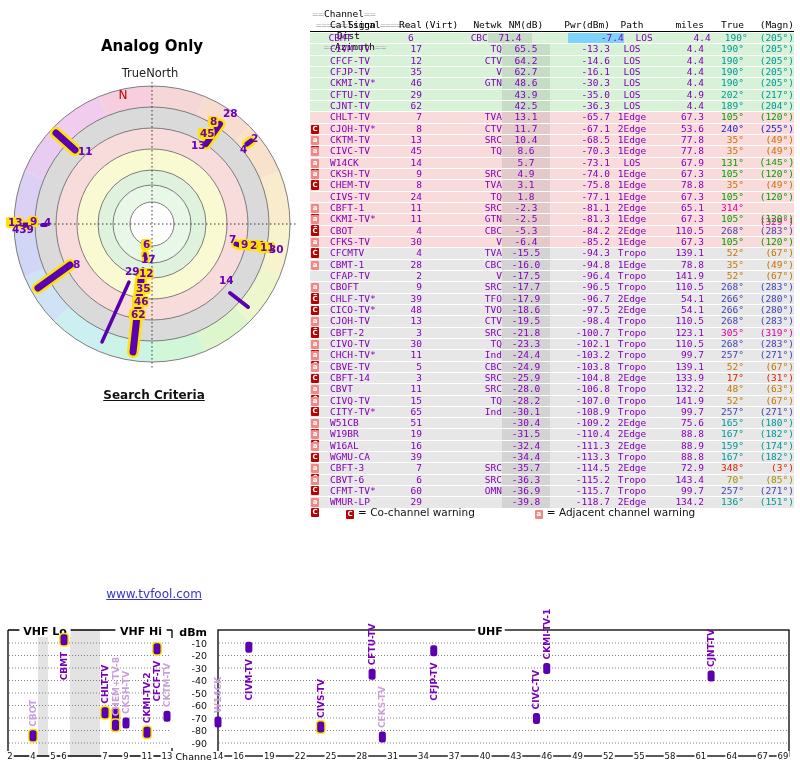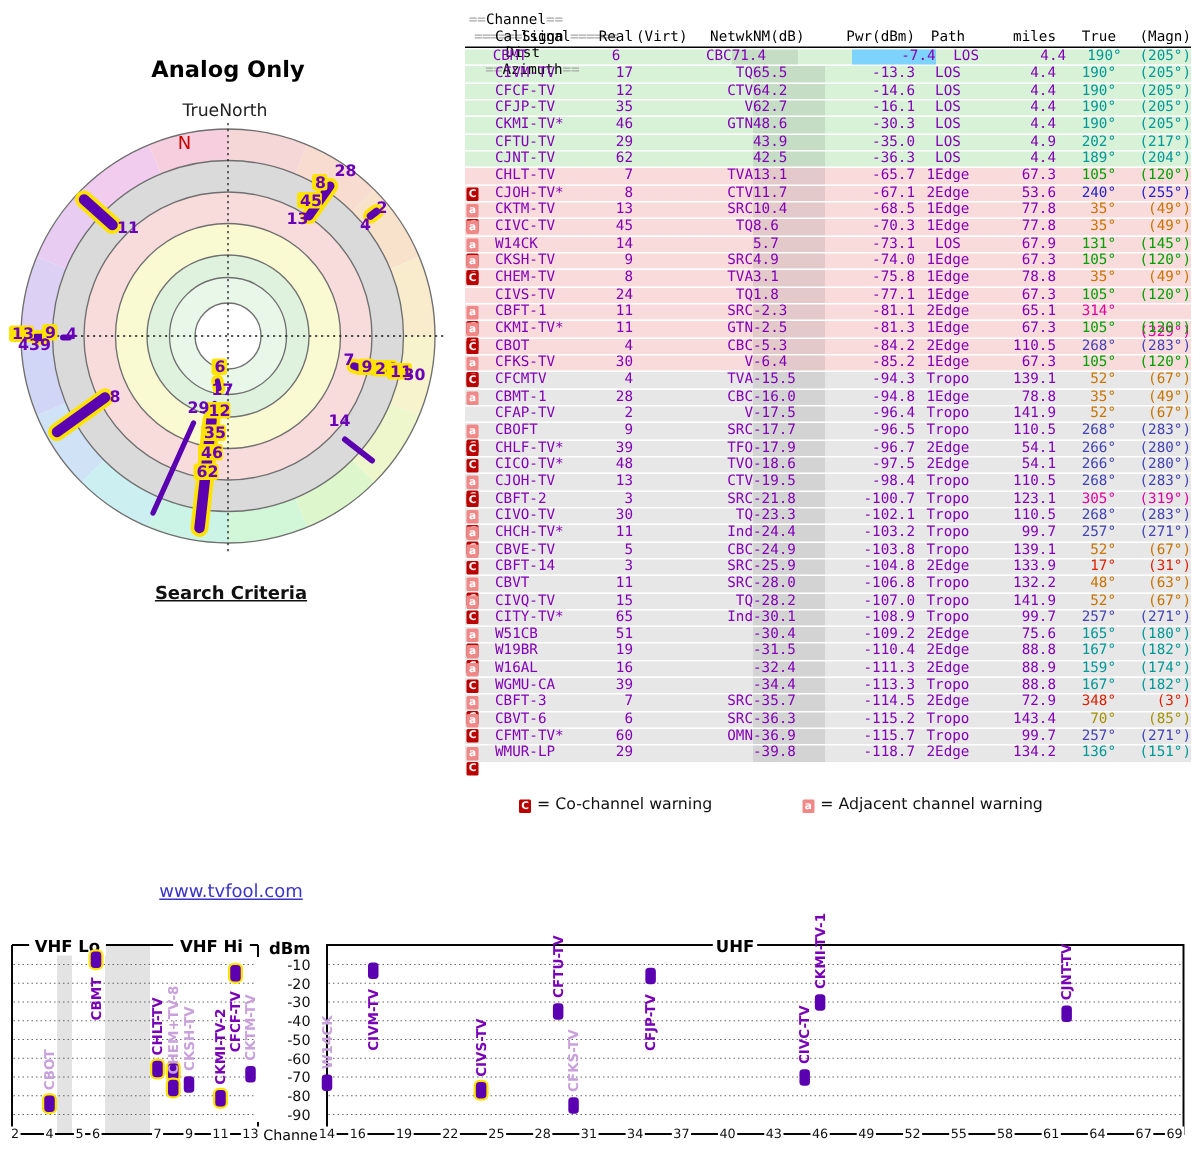--- a/index.html
+++ b/index.html
@@ -10,33 +10,33 @@
   #crit-head{font-weight:bold;text-decoration:underline;font-size:12px;margin-bottom:9px;}
   .crit-line{line-height:14px;}
   #crit-db{margin-top:22px;}
   #site{position:absolute;left:75px;top:587px;width:158px;text-align:center;font-size:12px;color:#3A35C8;text-decoration:underline;cursor:pointer;}
   #tvtable{position:absolute;left:310px;top:8px;width:484px;font-family:"DejaVu Sans Mono",monospace;font-size:9.5px;color:#000;}
   .h1,.h2,.tr{display:flex;white-space:pre;}
   .h1{height:11px;line-height:11px;flex-direction:column;}
   .h2{height:12px;line-height:11px;border-bottom:1px solid #000;font-weight:500;}
   .eq{color:#A9A9A9;}
   .g-cs{width:84px}.g-ch{width:68px;text-align:center}.g-ne{width:40px}.g-sig{width:108px;text-align:center;letter-spacing:-0.4px}.g-pa{width:44px}.g-di{width:50px;text-align:right}.g-az{width:90px;text-align:center}
-  .c-b{width:20px}.c-cs{width:64px}.c-re{width:28px;text-align:right}.c-vi{width:40px;padding-left:2px;box-sizing:border-box}.c-ne{width:40px;text-align:right}.c-nm{width:48px;text-align:left}.c-pw{width:60px;text-align:right}.c-pa{width:44px;text-align:center}.c-di{width:50px;text-align:right}.c-tr{width:40px;text-align:right}.c-mg{width:50px;text-align:right}
+  .c-b{width:20px}.c-cs{width:64px}.c-re{width:28px;text-align:right}.c-vi{width:40px;padding-left:2px;box-sizing:border-box}.c-ne{width:40px;text-align:right}.c-nm{width:48px;text-align:center}.c-pw{width:60px;text-align:right}.c-pa{width:44px;text-align:center}.c-di{width:50px;text-align:right}.c-tr{width:40px;text-align:right}.c-mg{width:50px;text-align:right}
   .tr{height:11.33px;line-height:10px;border-top:1px solid #fff;box-sizing:border-box;color:#8400B8;}
   .tr span{display:block;}
   .g-green{background:#d7f2d7;}
   .g-pink{background:#fadbdb;}
   .g-gray{background:#e7e7e7;}
   .nmcell{background:rgba(90,90,90,0.14);}
   .pwrhl{background:#7dd3fc;margin-left:36px;}
   .bdg{display:inline-block;width:8px;height:9px;line-height:9px;font-size:7px;font-weight:bold;color:#fff;text-align:center;border-radius:1px;margin-left:1px;margin-top:1px;font-family:"DejaVu Sans",sans-serif;}
   .bc{background:#BB0000;}
   .ba{background:#F08888;}
   .c-b{white-space:nowrap;}
-  #legend{position:absolute;left:346px;top:530px;display:flex;gap:60px;font-size:10.5px;color:#111;align-items:center;}
+  #legend{position:absolute;left:346px;top:506px;display:flex;gap:60px;font-size:10.5px;color:#111;align-items:center;}
   #legend .bdg{margin:0 4px 0 0;}
   #chart{position:absolute;left:0;top:605px;}
 </style>
 </head>
 <body>
 
 <svg id="radar" width="310" height="355">
     <path d="M152,198 L152,60 A138,138 0 0 1 204.8103136663824,70.50462451344244 Z" fill="#f6d7d7" stroke="none"></path>
     <path d="M152,198 L204.8103136663824,70.50462451344244 A138,138 0 0 1 249.58073580374355,100.41926419625645 Z" fill="#f8dcd0" stroke="none"></path>
     <path d="M152,198 L249.58073580374355,100.41926419625645 A138,138 0 0 1 279.4953754865576,145.1896863336176 Z" fill="#f8e2cc" stroke="none"></path>
@@ -175,21 +175,21 @@
       <div class="tr g-pink"><span class="c-b">
           <span class="bdg ba">a</span>
           <span class="bdg bc">C</span>
         </span><span class="c-cs">CKTM-TV</span><span class="c-re">13</span><span class="c-vi"></span><span class="c-ne">SRC</span><span class="c-nm nmcell">10.4</span><span class="c-pw">-68.5</span><span class="c-pa">1Edge</span><span class="c-di">77.8</span><span class="c-tr" style="color: rgb(200, 116, 0);">35°</span><span class="c-mg" style="color: rgb(200, 116, 0);">(49°)</span></div>
       <div class="tr g-pink"><span class="c-b">
           <span class="bdg ba">a</span>
         </span><span class="c-cs">CIVC-TV</span><span class="c-re">45</span><span class="c-vi"></span><span class="c-ne">TQ</span><span class="c-nm nmcell">8.6</span><span class="c-pw">-70.3</span><span class="c-pa">1Edge</span><span class="c-di">77.8</span><span class="c-tr" style="color: rgb(200, 116, 0);">35°</span><span class="c-mg" style="color: rgb(200, 116, 0);">(49°)</span></div>
       <div class="tr g-pink"><span class="c-b">
           <span class="bdg ba">a</span>
           <span class="bdg bc">C</span>
-        </span><span class="c-cs">W14CK</span><span class="c-re">14</span><span class="c-vi"></span><span class="c-ne"></span><span class="c-nm nmcell">5.7</span><span class="c-pw">-73.1</span><span class="c-pa">LOS</span><span class="c-di">67.9</span><span class="c-tr" style="color: rgb(0, 160, 0);">131°</span><span class="c-mg" style="color: rgb(0, 160, 0);">(145°)</span></div>
+        </span><span class="c-cs">W14CK</span><span class="c-re">14</span><span class="c-vi"></span><span class="c-ne"></span><span class="c-nm nmcell">5.7</span><span class="c-pw">-73.1</span><span class="c-pa">LOS</span><span class="c-di">67.9</span><span class="c-tr" style="color: rgb(0, 160, 0);">131°</span><span class="c-mg" style="color: rgb(0, 160, 0); font-family: Liberation Mono, monospace;">(145°)</span></div>
       <div class="tr g-pink"><span class="c-b">
           <span class="bdg ba">a</span>
           <span class="bdg bc">C</span>
         </span><span class="c-cs">CKSH-TV</span><span class="c-re">9</span><span class="c-vi"></span><span class="c-ne">SRC</span><span class="c-nm nmcell">4.9</span><span class="c-pw">-74.0</span><span class="c-pa">1Edge</span><span class="c-di">67.3</span><span class="c-tr" style="color: rgb(0, 160, 0);">105°</span><span class="c-mg" style="color: rgb(0, 160, 0);">(120°)</span></div>
       <div class="tr g-pink"><span class="c-b">
           <span class="bdg bc">C</span>
         </span><span class="c-cs">CHEM-TV</span><span class="c-re">8</span><span class="c-vi"></span><span class="c-ne">TVA</span><span class="c-nm nmcell">3.1</span><span class="c-pw">-75.8</span><span class="c-pa">1Edge</span><span class="c-di">78.8</span><span class="c-tr" style="color: rgb(200, 116, 0);">35°</span><span class="c-mg" style="color: rgb(200, 116, 0);">(49°)</span></div>
       <div class="tr g-pink"><span class="c-b"></span><span class="c-cs">CIVS-TV</span><span class="c-re">24</span><span class="c-vi"></span><span class="c-ne">TQ</span><span class="c-nm nmcell">1.8</span><span class="c-pw">-77.1</span><span class="c-pa">1Edge</span><span class="c-di">67.3</span><span class="c-tr" style="color: rgb(0, 160, 0);">105°</span><span class="c-mg" style="color: rgb(0, 160, 0);">(120°)</span></div>
       <div class="tr g-pink"><span class="c-b">
           <span class="bdg ba">a</span>

